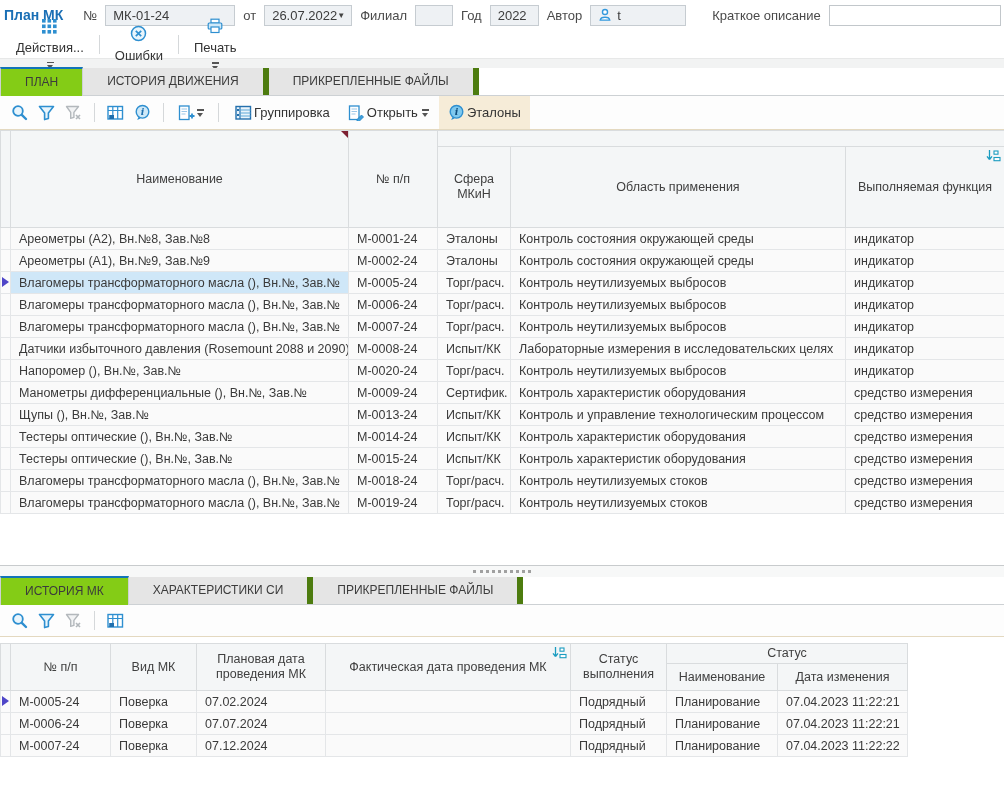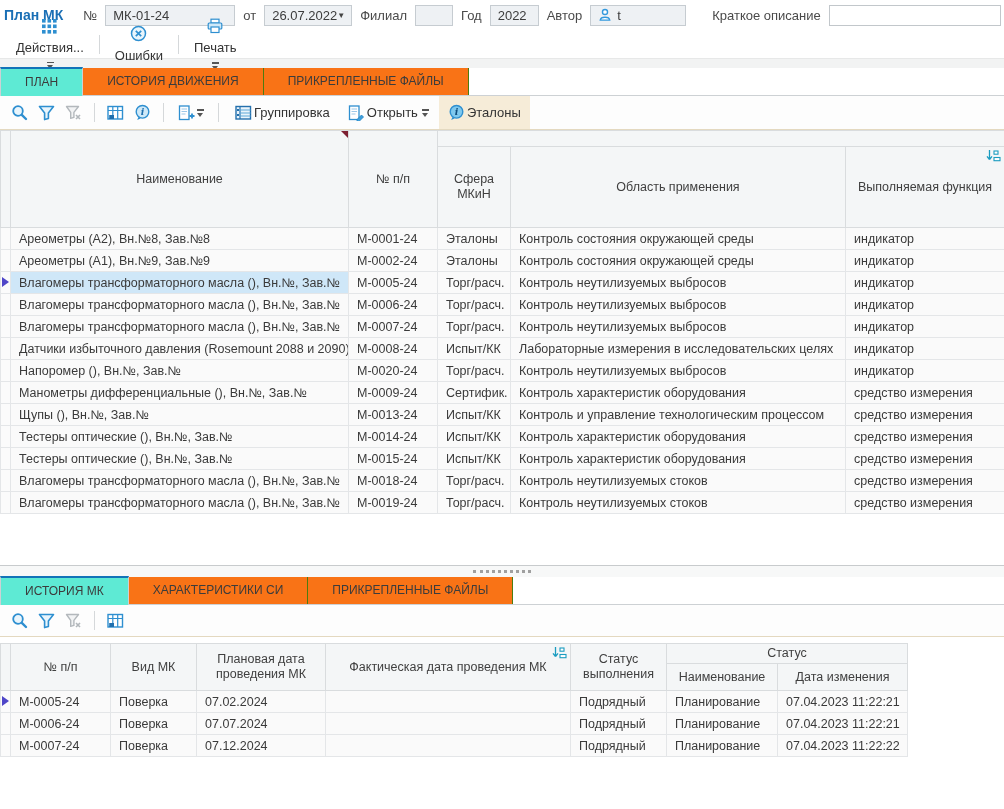--- a/index.html
+++ b/index.html
@@ -25,23 +25,23 @@
   .drop { display:inline-block; position:relative; width:8px; height:9px; margin-left:2px; }
   .drop::before { content:""; position:absolute; top:1px; left:0; width:7px; height:1.5px; background:#555; }
   .drop::after  { content:""; position:absolute; top:4.5px; left:0; border-left:3.5px solid transparent;
                   border-right:3.5px solid transparent; border-top:4px solid #555; }
 
   .gapband { height:10px; background:#f2f3f3; border-top:1px solid #e7e8e8; }
 
   
   .tabstrip { height:28px; display:flex; align-items:flex-end; background:#fff;
               border-bottom:1px solid #cdd1d4; position:relative; }
-  .tab { height:27px; line-height:27px; padding:0 24px; background:#f97316;
-         border-right:1px solid #4d7c0f; color:#3c3c3c; font-size:12px; white-space:nowrap; }
-  .tab.active { position:relative; background:#5eead4; border-top:2px solid #1273b8;
+  .tab { height:27px; line-height:27px; padding:0 24px; background:#e5e5e5;
+         border-right:6px solid #4d7c0f; color:#3c3c3c; font-size:12px; white-space:nowrap; }
+  .tab.active { position:relative; background:#84cc16; border-top:2px solid #1273b8;
                 border-left:1px solid #cdd1d4; border-right:1px solid #cdd1d4;
                 height:29px; line-height:26px; margin-bottom:-1px; z-index:2; }
 
   
   .toolbar { height:34px; display:flex; align-items:center; padding-left:6px;
              background:#fdfdfd; border-bottom:1px solid #e4d9c0; }
   .toolbar2 { height:32px; }
   .ibtn { width:27px; height:26px; display:flex; align-items:center; justify-content:center; }
   .tbtn2 { display:flex; align-items:center; gap:2px; padding:0 9px; height:28px;
            font-size:13px; color:#333; }

